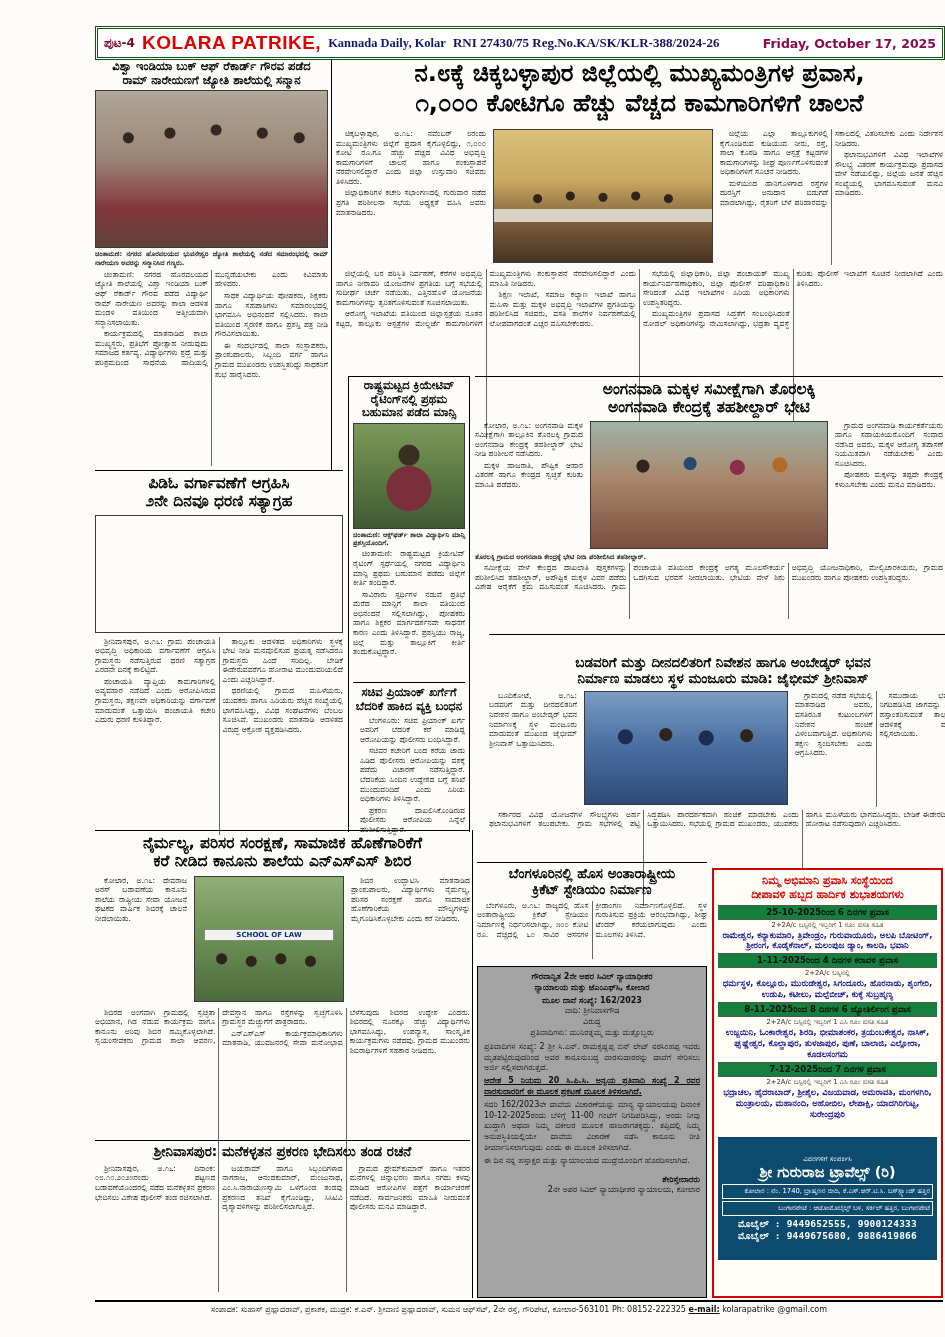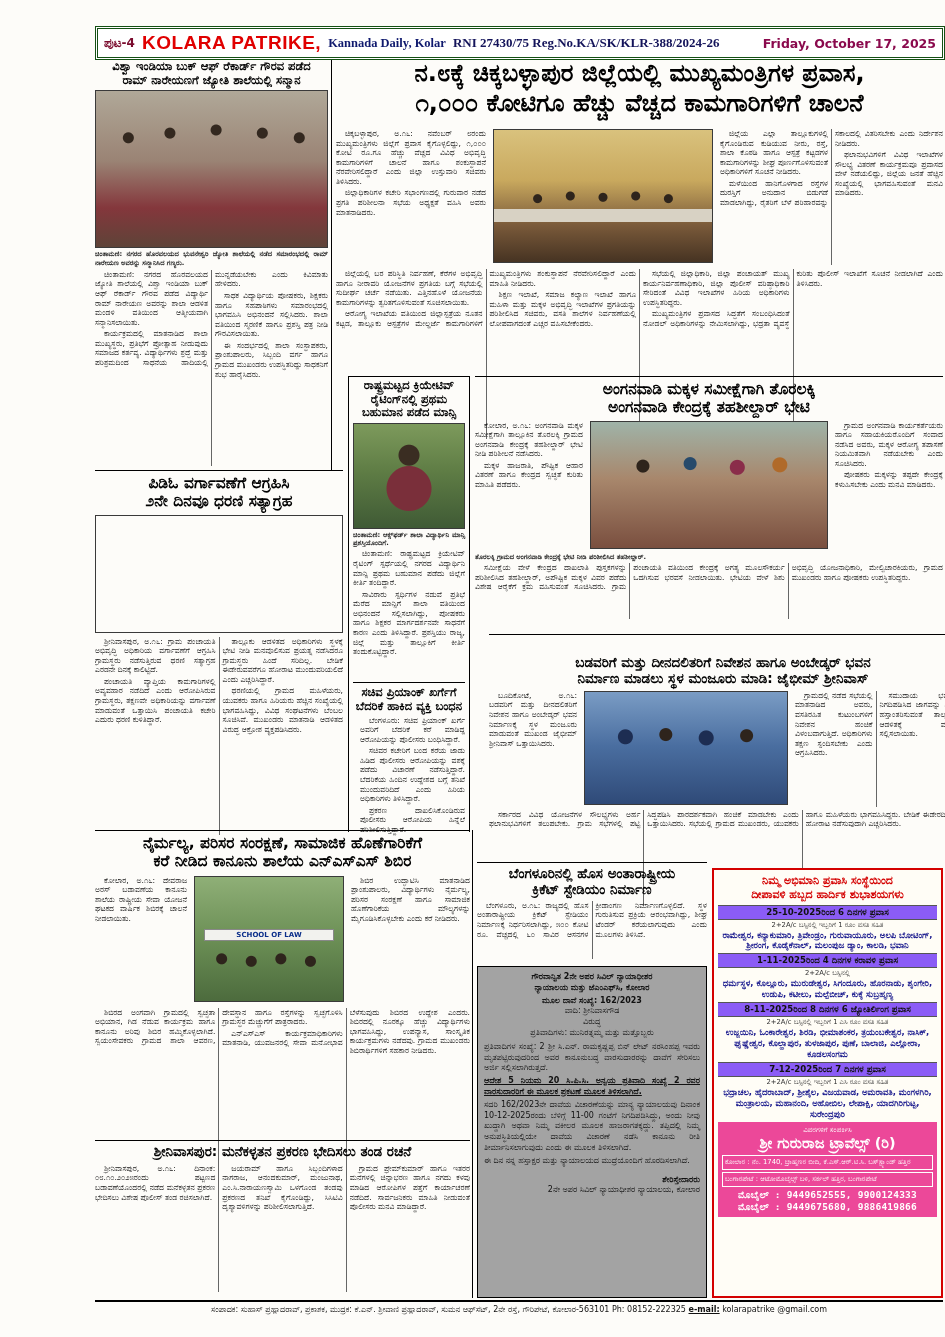--- a/index.html
+++ b/index.html
@@ -32,28 +32,28 @@
   .rule-top{border-top:1.5px solid #000;}
   .vrule{border-left:1px solid #000;width:0;}
   
   .notice{border:1px solid #000;box-sizing:border-box;padding:5px 6px;background:#a3a3a3;}
   .notice .c{text-align:center;}
   .notice .b{font-weight:bold;}
   .notice-line{font-size:8px;line-height:1.35;}
   
   .adbox{border:2px solid #d40000;box-sizing:border-box;background:#fffdf6;padding:3px 4px;}
   .ad-head{color:#d40000;font-weight:bold;font-size:11px;text-align:center;line-height:1.25;margin:1px 0 3px;}
-  .ad-sec-title{background:#8b5cf6;border-top:1px solid #555;border-bottom:1px solid #555;
+  .ad-sec-title{background:#15803d;border-top:1px solid #555;border-bottom:1px solid #555;
                 font-size:8.6px;font-weight:bold;text-align:center;padding:1px 0;color:#111;}
   .ad-note{font-size:6.8px;text-align:center;color:#333;margin:1px 0;}
   .ad-places{font-size:8.4px;font-weight:bold;color:#1d1d8f;text-align:center;line-height:1.3;margin-bottom:2px;}
-  .ad-foot{background:#ec4899;color:#fff;text-align:center;padding:4px 4px;margin-top:2px;}
+  .ad-foot{background:#0c4a6e;color:#fff;text-align:center;padding:18px 4px;margin-top:17px;}
   .ad-contact{font-size:7px;}
   .ad-name{font-size:14.5px;font-weight:bold;line-height:1.2;margin:1px 0 3px;}
-  .ad-addr{border:1px solid #fff;font-size:6.8px;line-height:1.3;padding:2px;margin:2px 0;text-align:left;}
+  .ad-addr{border:1px solid #fff;font-size:6.8px;line-height:1.3;padding:2px;margin:2px 0;text-align:right;}
   .ad-phone{font-size:9.5px;font-weight:bold;font-family:"DejaVu Sans Mono",monospace;letter-spacing:.2px;}
   
   .imprint{border-top:2px solid #000;font-size:8px;text-align:center;padding-top:3px;color:#111;}
   .imprint b{text-decoration:underline;}
   .banner-strip{position:absolute;left:6%;right:6%;top:42%;background:#f2f2ee;border:1px solid #888;
                 color:#0b2f8a;font-weight:bold;font-size:7px;text-align:center;line-height:1.5;}
 </style>
 </head>
 <body>
 

